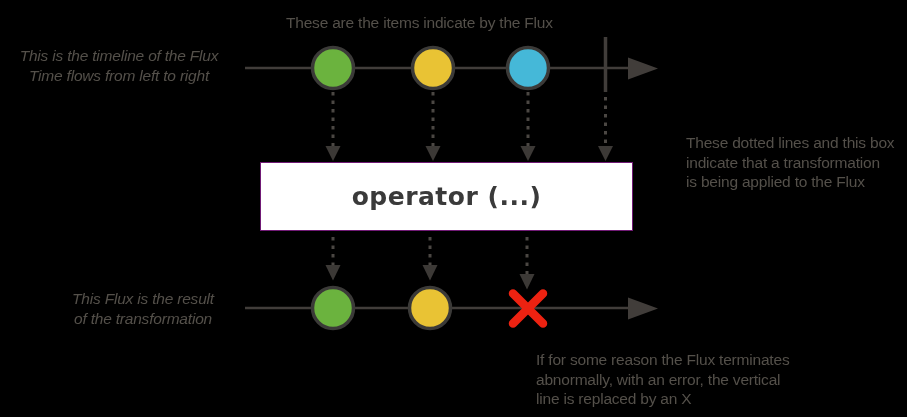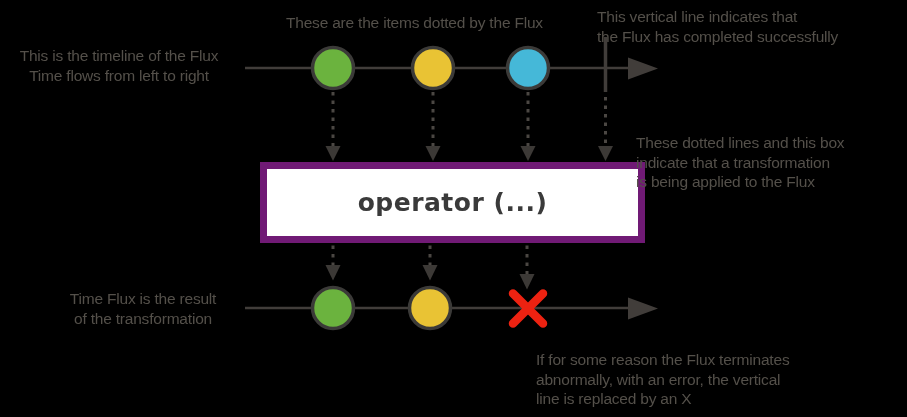--- a/index.html
+++ b/index.html
@@ -5,24 +5,24 @@
   html,body{margin:0;padding:0;background:#000;}
   .canvas{
     position:relative;width:907px;height:417px;background:#000000;
     font-family:"Liberation Sans",sans-serif;overflow:hidden;
   }
   .diagram-svg{position:absolute;left:0;top:0;}
   .note{
     position:absolute;color:#54504a;font-size:15.5px;line-height:19.5px;
     letter-spacing:-0.2px;white-space:pre-line;
   }
-  .note.center{text-align:center;}
+  .note.center{text-align:center;font-style:italic;}
   .op-box{
     position:absolute;left:260px;top:162px;width:371px;height:67px;
-    background:#ffffff;border:7px solid #701a75;
+    background:#ffffff;border:1px solid #701a75;
     display:flex;align-items:center;justify-content:center;
   }
   .op-label{
     font-family:"DejaVu Sans",sans-serif;font-weight:bold;font-size:25px;
     color:#3a3a3a;letter-spacing:0.5px;
   }
   .tl{stroke:#413d3a;stroke-width:2.5;}
   .complete{stroke:#413d3a;stroke-width:3.5;}
   .arrow{fill:#413d3a;stroke:none;}
   .dot{stroke:#4b4743;stroke-width:3;stroke-dasharray:3.5 5;fill:none;}
@@ -75,30 +75,28 @@
     </g>
   </svg>
 
   <div class="op-box">
     <span class="op-label">operator (...)</span>
   </div>
 
   <div class="note center" style="left:0px;top:46px;width:238px;">This is the timeline of the Flux
 Time flows from left to right</div>
 
-  <div class="note" style="left:286px;top:13px;">These are the items dotted by the Flux</div>
+  <div class="note" style="left:286px;top:13px;">These are the items indicate by the Flux</div>
 
-  <div class="note" style="left:597px;top:7px;">This vertical line indicates that
-the Flux has completed successfully</div>
 
-  <div class="note" style="left:636px;top:133px;">These dotted lines and this box
+  <div class="note" style="left:686px;top:133px;">These dotted lines and this box
 indicate that a transformation
 is being applied to the Flux</div>
 
 
-  <div class="note center" style="left:40px;top:289px;width:206px;">Time Flux is the result
+  <div class="note center" style="left:40px;top:289px;width:206px;">This Flux is the result
 of the transformation</div>
 
   <div class="note" style="left:536px;top:350px;">If for some reason the Flux terminates
 abnormally, with an error, the vertical
 line is replaced by an X</div>
 
 </div>
 
 </body></html>

